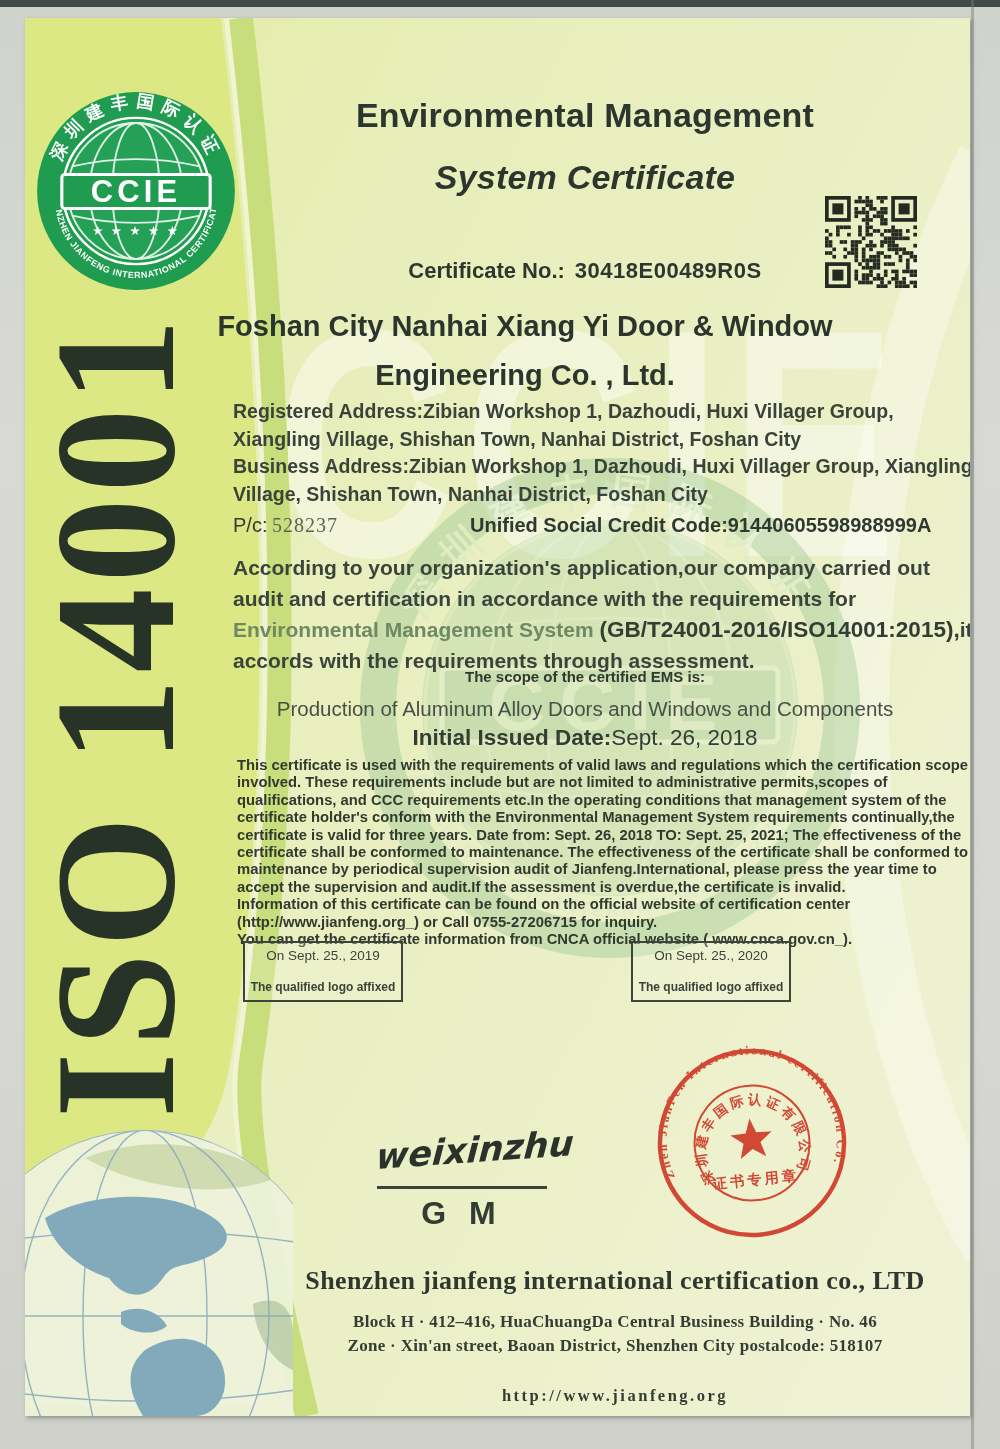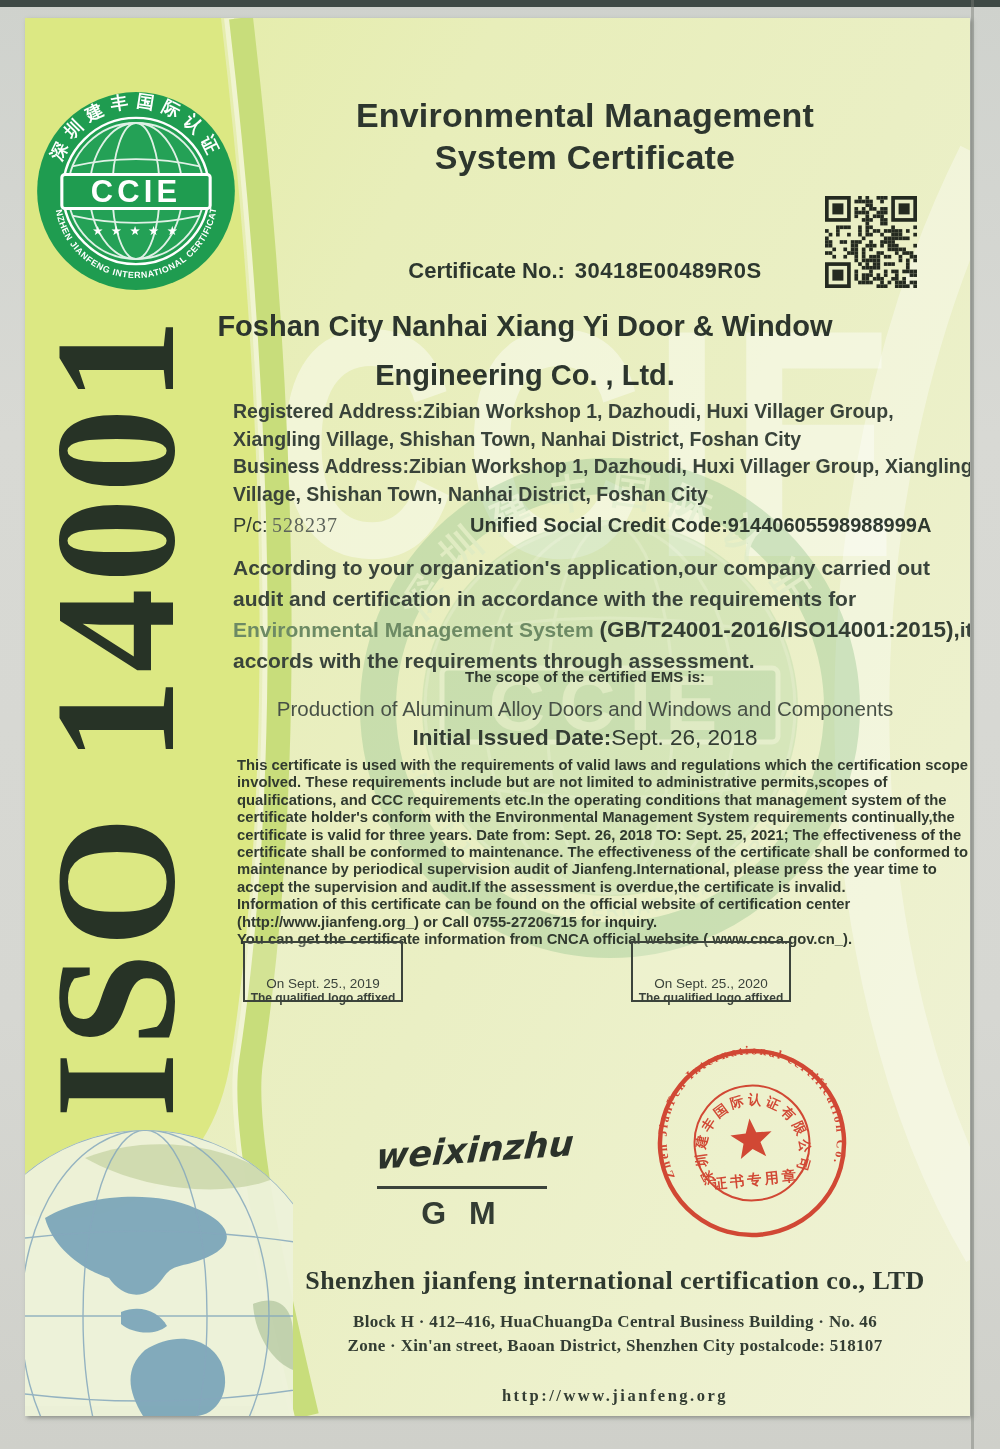--- a/index.html
+++ b/index.html
@@ -27,21 +27,21 @@
   .iso-banner{
     left:-305px;top:630px;width:790px;height:150px;
     transform:rotate(-90deg);transform-origin:50% 50%;
     font-family:"Liberation Serif","DejaVu Serif",serif;font-weight:bold;
     font-size:168px;line-height:150px;letter-spacing:6px;color:#273326;
     text-align:center;white-space:nowrap;transform:rotate(-90deg) scaleY(1.02);
   }
 
   .title-block{left:180px;top:76px;width:760px;color:#2d362e;}
   .title-line{font-size:34px;font-weight:bold;line-height:42px;letter-spacing:.2px;}
-  .title-line + .title-line{}
+  .title-line + .title-line{margin-top:20px;font-style:italic;}
   .certno{left:180px;top:240px;width:760px;font-size:22px;font-weight:bold;color:#2d372f;}
   .certno .val{font-weight:bold;margin-left:10px;letter-spacing:.5px;}
 
   .company{left:90px;top:284px;width:820px;color:#2c352d;font-size:29px;font-weight:bold;line-height:49px;}
 
   .addr{left:208px;top:380px;width:745px;font-size:19.5px;font-weight:600;line-height:27.5px;color:#39433a;}
 
   .pc-row{left:208px;top:496px;width:745px;height:28px;}
   .pc-label{font-size:20px;font-weight:normal;color:#333d33;}
   .pc-val{font-family:"Liberation Serif",serif;font-size:20px;color:#5c635a;letter-spacing:1px;}
@@ -55,21 +55,21 @@
   .scope-text{left:180px;top:679px;width:760px;font-size:20.5px;font-weight:500;color:#46504657;color:#475046;}
   .issued{left:180px;top:707px;width:760px;font-size:22.5px;color:#333d33;}
   .issued .lab{font-weight:bold;}
   .issued .val{font-weight:500;}
 
   .fineprint{left:212px;top:739px;width:740px;font-size:14.8px;font-weight:bold;line-height:17.4px;color:#313a2f;}
   .fineprint p{margin:0;}
 
   .affix-box{top:923px;width:152px;height:46px;border:2px solid #3c443c;background:rgba(245,247,225,.25);
     display:flex;flex-direction:column;justify-content:space-between;padding:5px 2px 6px 2px;color:#3a423a;}
-  .affix-box .d{font-size:13.5px;font-weight:500;text-align:center;margin-top:28px;}
+  .affix-box .d{font-size:13.5px;font-weight:500;text-align:center;}
   .affix-box .c{font-size:12px;font-weight:bold;text-align:center;}
   .box1{left:218px;} .box2{left:606px;align-items:center;}
 
   .sig-name{left:340px;top:1112px;width:220px;text-align:center;
     font-family:"DejaVu Sans",sans-serif;font-style:italic;font-weight:bold;font-size:35px;color:#2b322b;
     transform:rotate(-4deg) skewX(-8deg);}
   .sig-line{left:352px;top:1168px;width:170px;height:3px;background:#3b433b;}
   .sig-title{left:352px;top:1177px;width:170px;text-align:center;font-size:32px;font-weight:bold;letter-spacing:7px;color:#333c33;}
 
   .stamp{left:628px;top:1026px;width:198px;height:198px;opacity:.92;}

